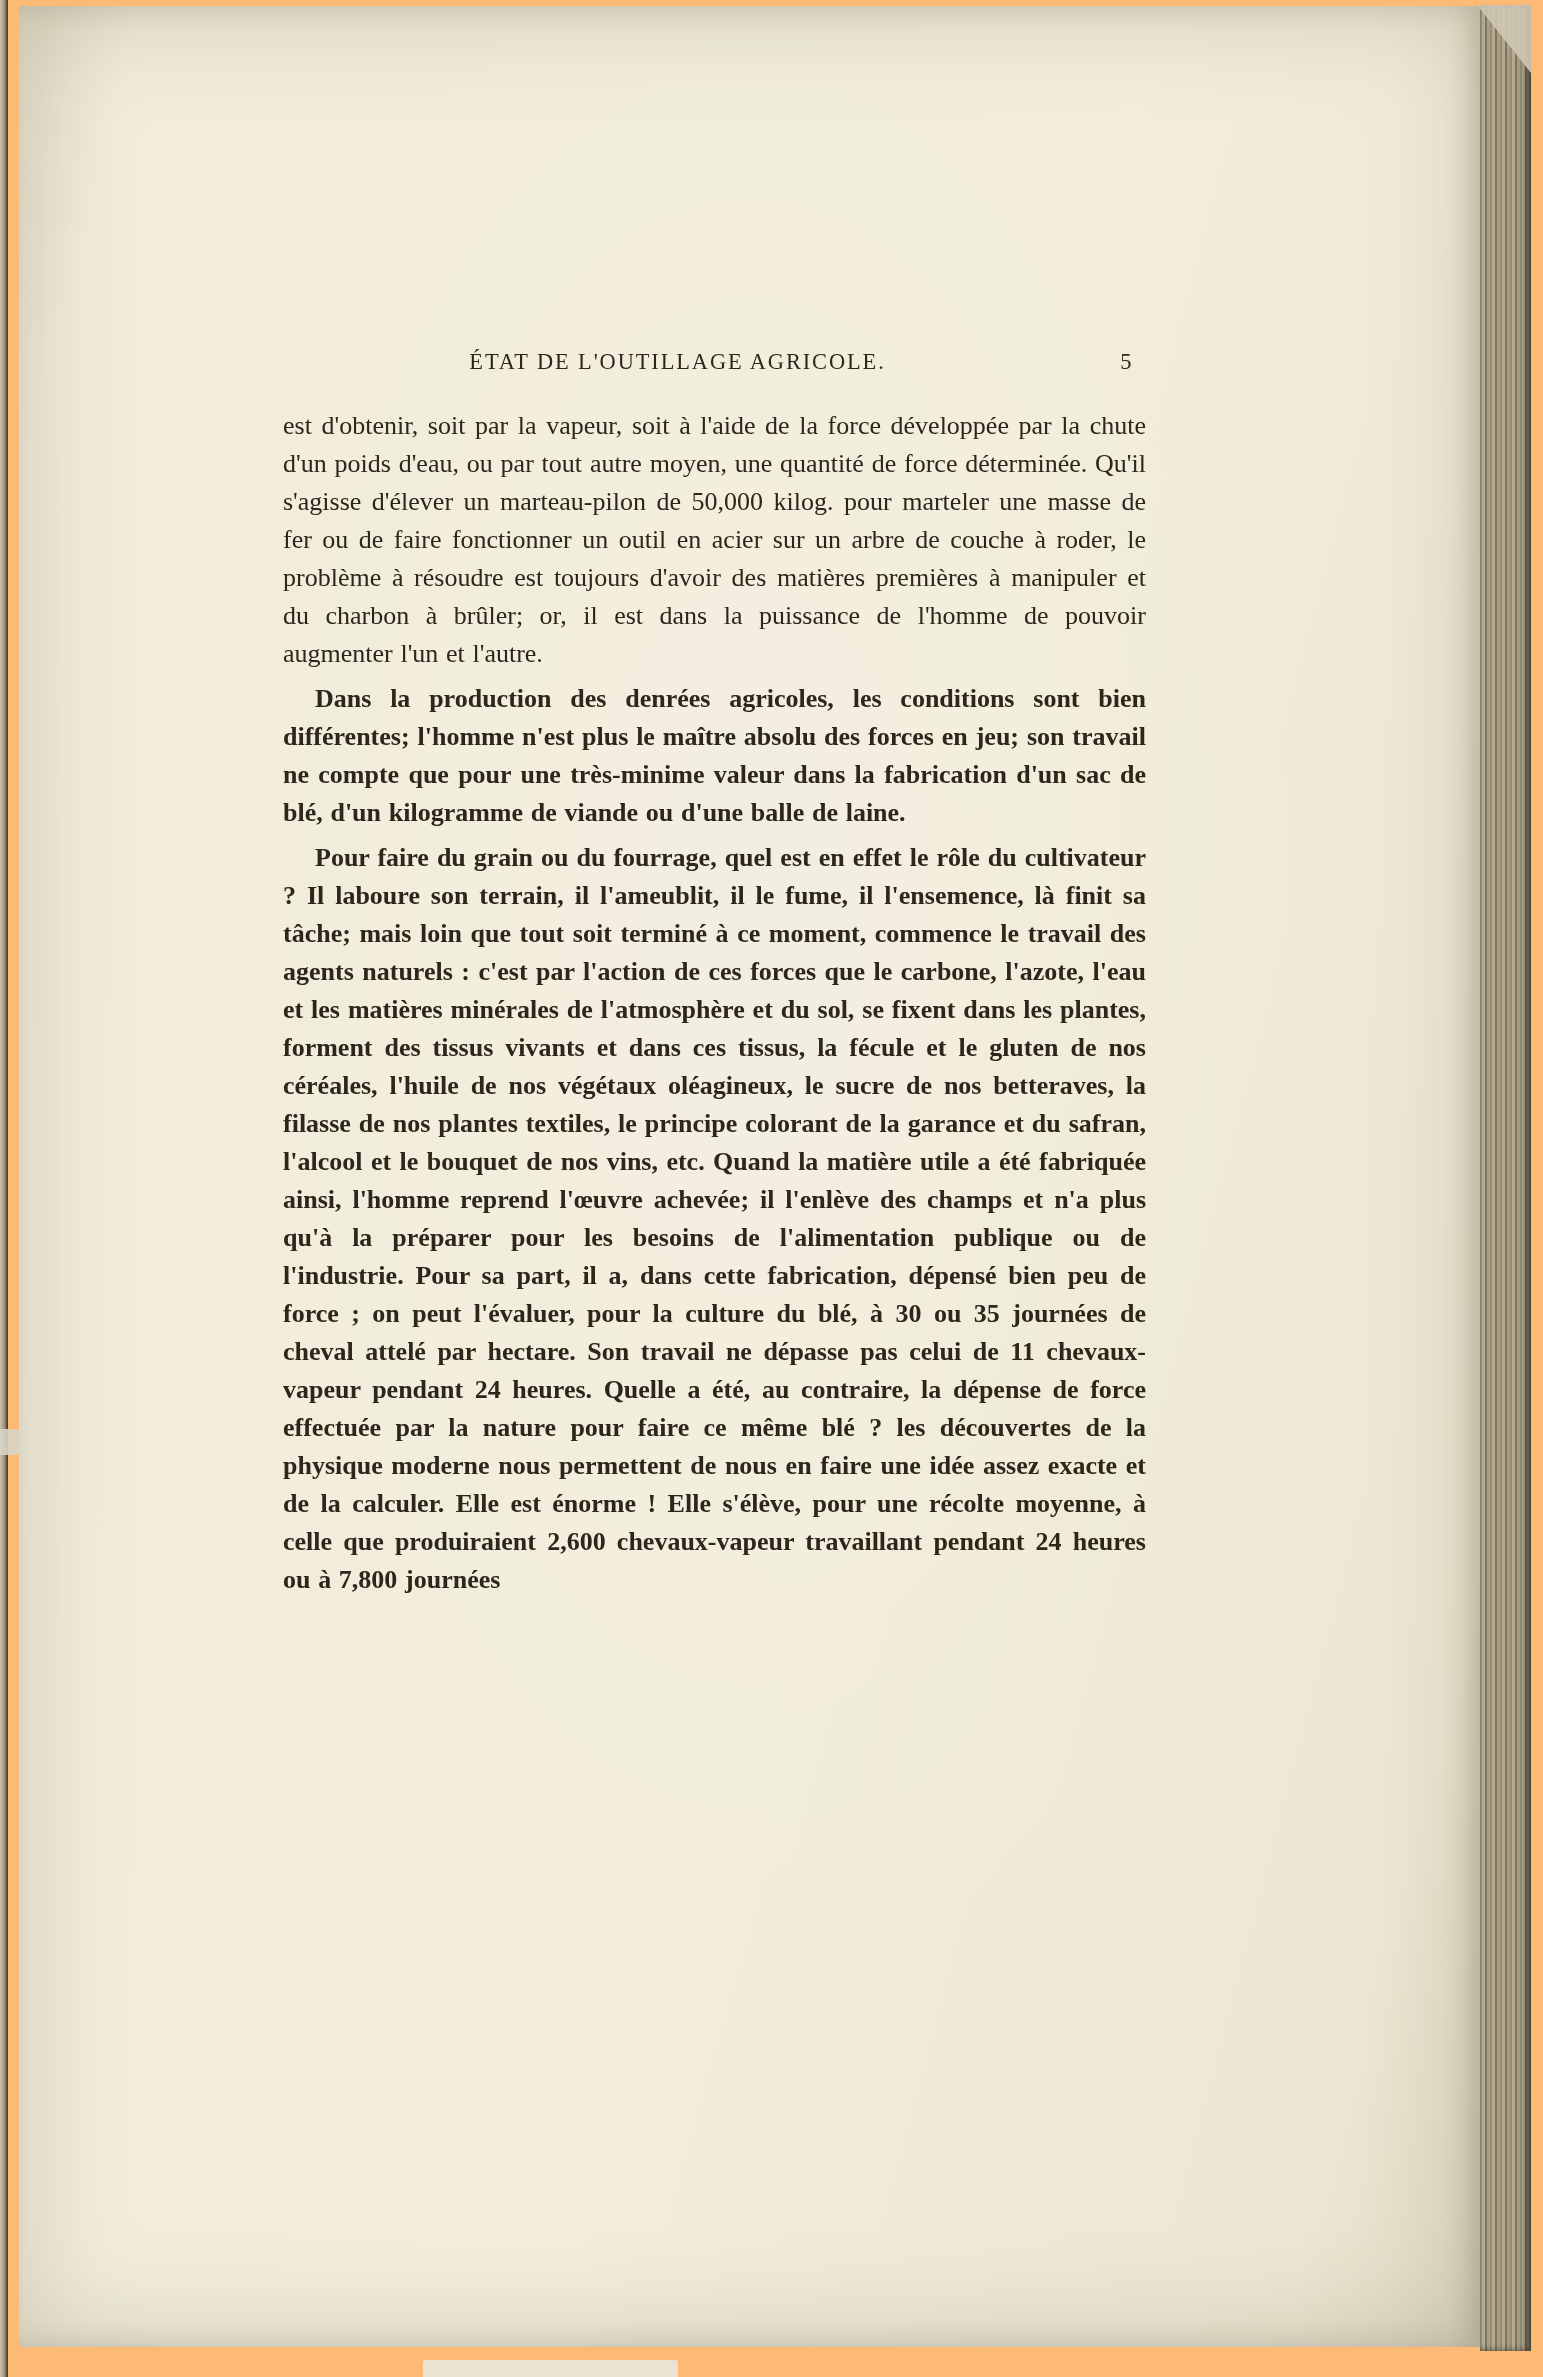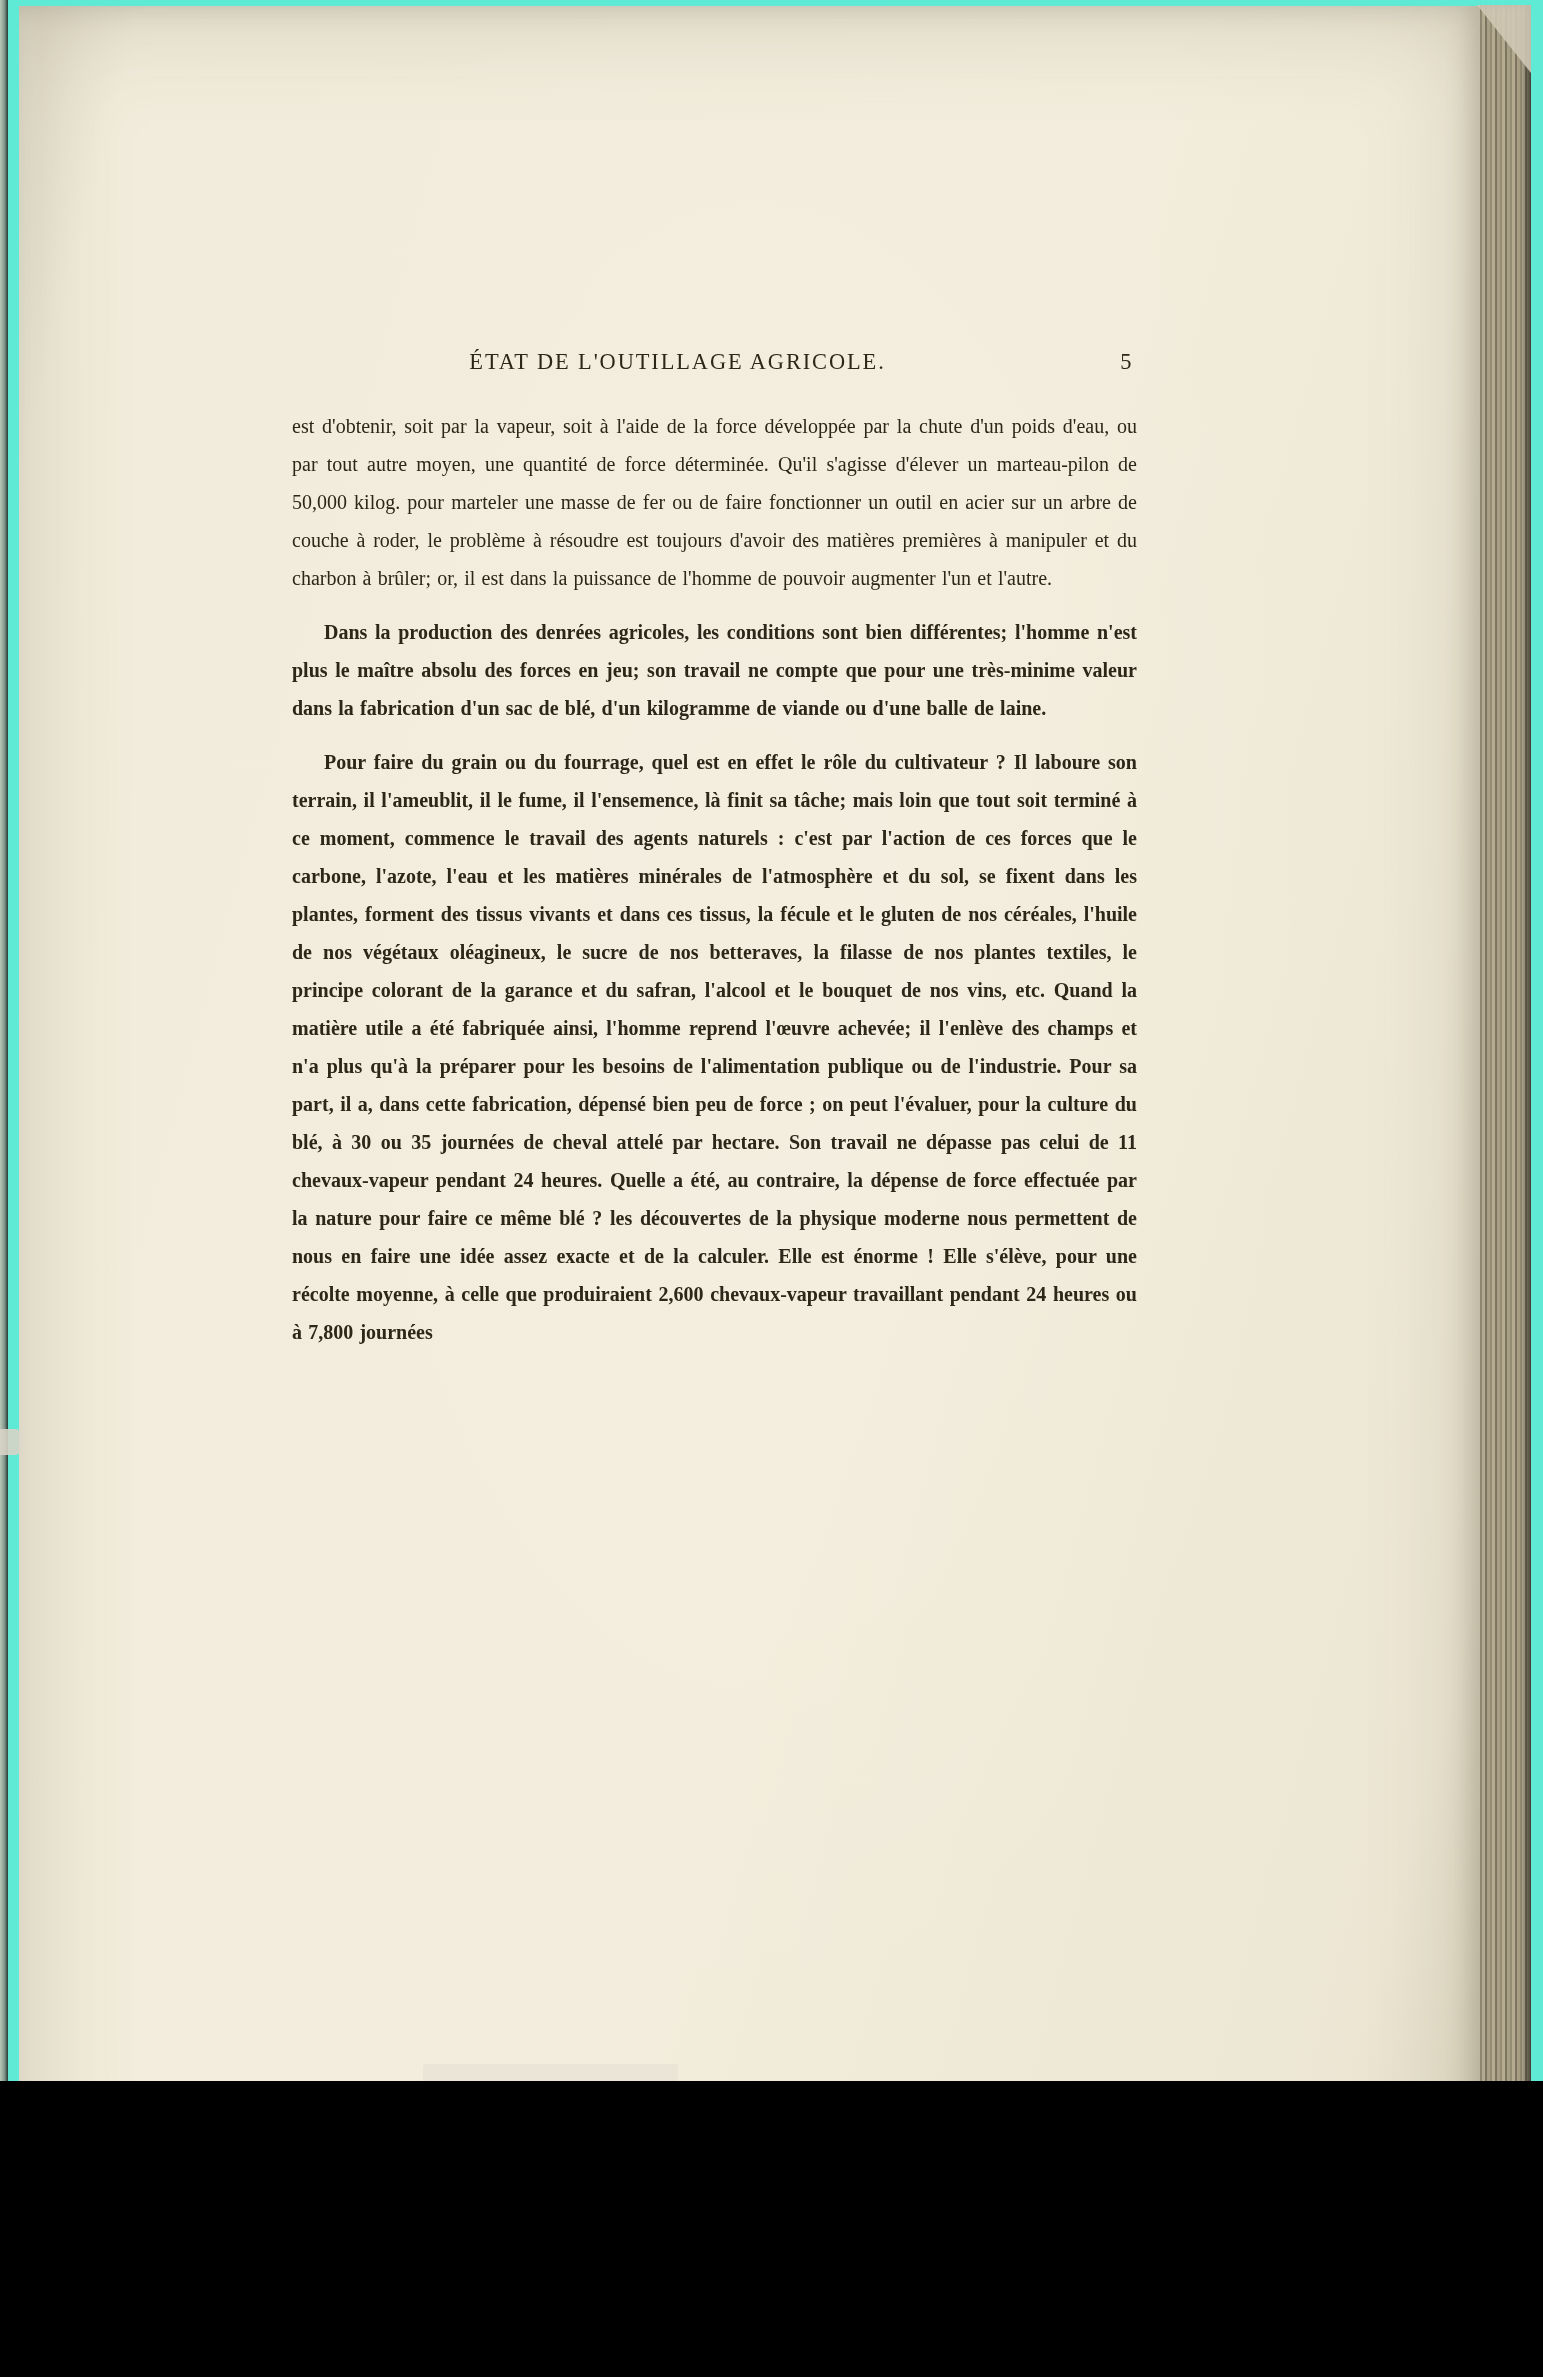--- a/index.html
+++ b/index.html
@@ -3,22 +3,22 @@
 <meta charset="utf-8">
 <style>
   html, body {
     margin: 0;
     padding: 0;
     background: #000;
   }
   .scan {
     position: relative;
     width: 1543px;
-    height: 2081px;
-    background: #5eead4;
+    height: 2377px;
+    background: #fdba74;
     overflow: hidden;
     font-family: "Liberation Serif", "DejaVu Serif", serif;
   }
   
   .left-book-edge {
     position: absolute;
     left: 0; top: 0;
     width: 7.7px; height: 2377px;
     background: linear-gradient(90deg, #c8c4b6 0%, #8d8a7e 55%, #1a1a18 100%);
     opacity: 0.85;
@@ -95,22 +95,22 @@
     font-size: 22.4px;
     letter-spacing: 1.9px;
     white-space: nowrap;
   }
   .page-number {
     position: absolute;
     right: 21.6px; top: 0;
     font-size: 22.4px;
   }
   .body-text p {
-    margin: 16px;
-    font-size: 20px;
+    margin: 7px;
+    font-size: 26px;
     line-height: 38px;
     text-align: justify;
     word-spacing: 1.2px;
     hyphens: auto;
   }
   .body-text p.indent {
     text-indent: 32px;
     font-weight: bold;
   }
 </style>

